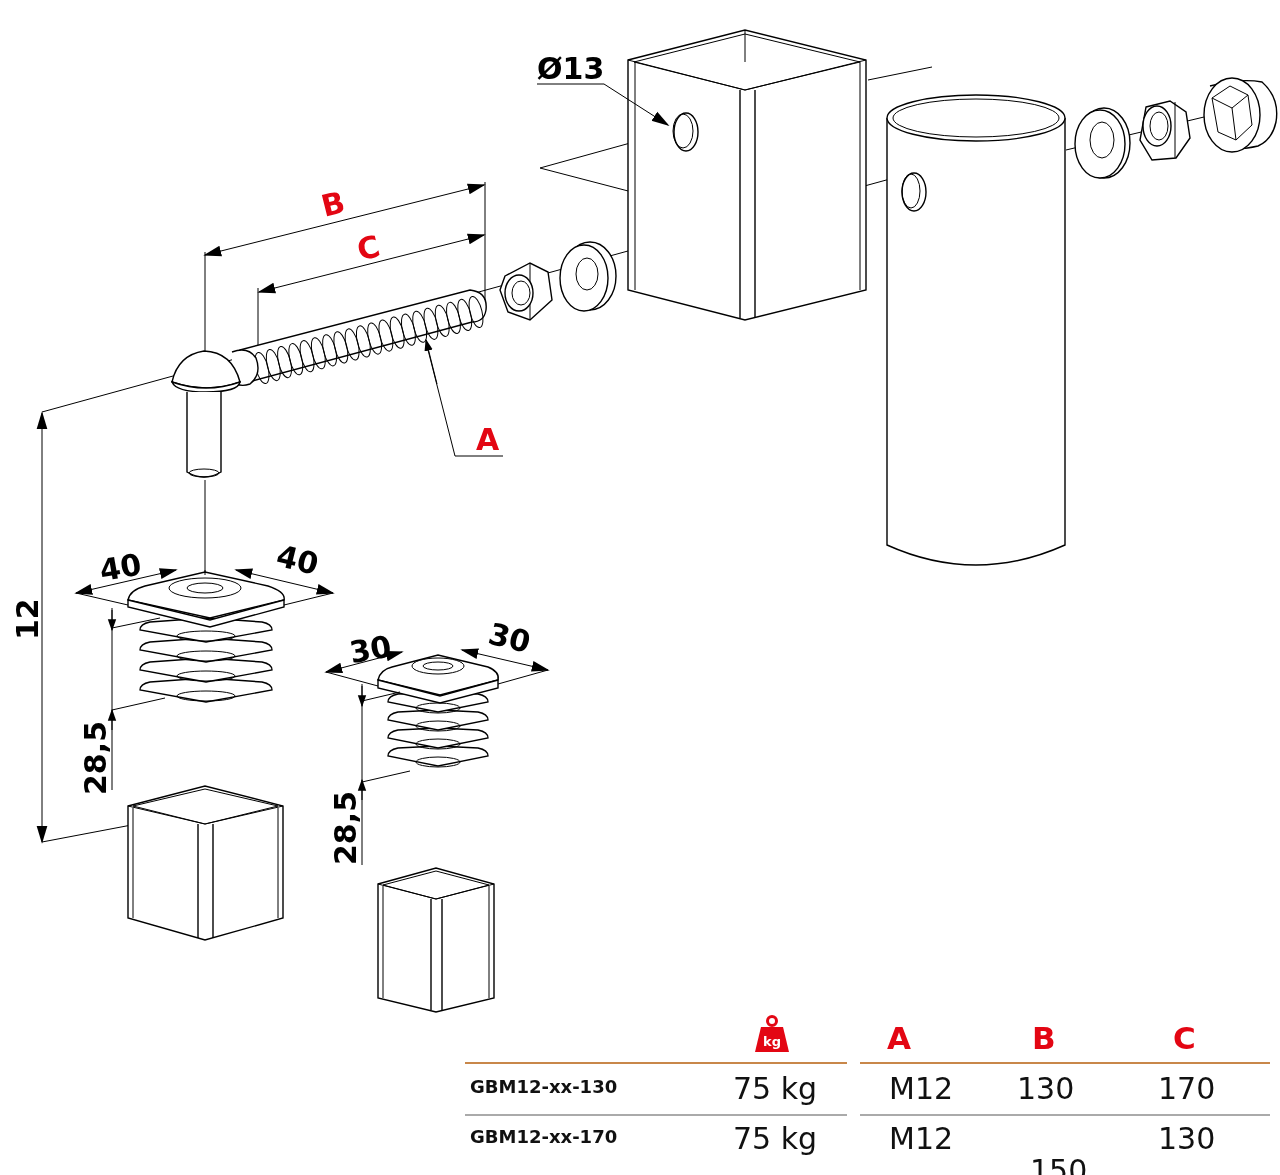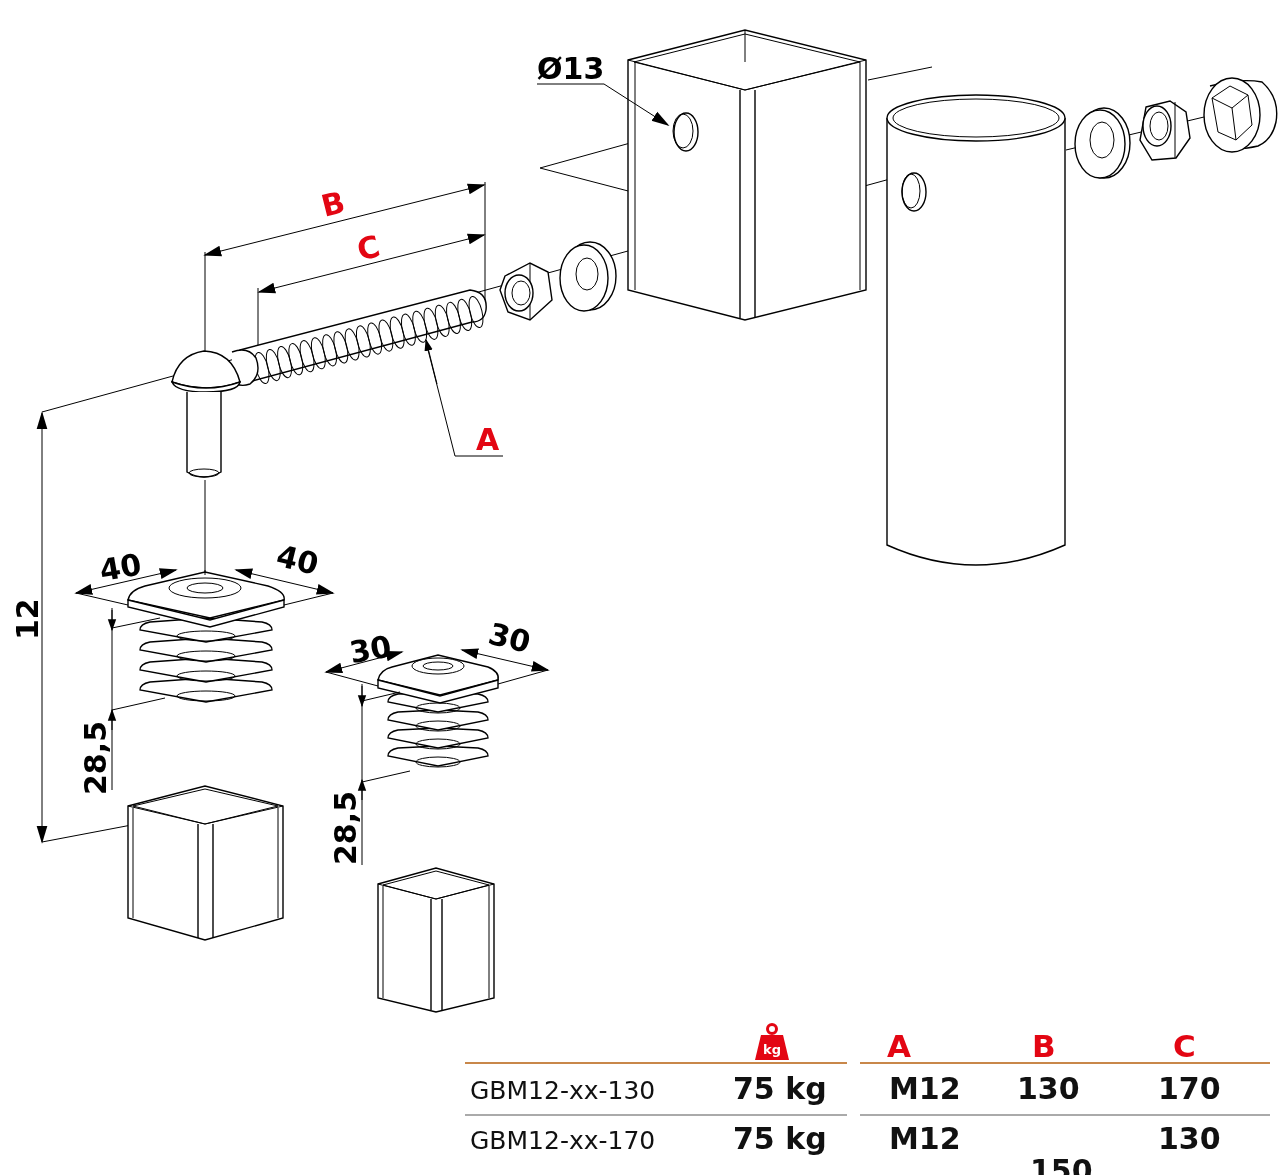--- a/index.html
+++ b/index.html
@@ -6,23 +6,23 @@
   body { width:1280px; height:1175px; position:relative; overflow:hidden; font-family:"DejaVu Sans", sans-serif; }
   #drawing { position:absolute; left:0; top:0; width:1280px; height:1175px; }
   .ln { stroke:#000; stroke-width:1.4; fill:none; }
   .thin { stroke:#000; stroke-width:1; fill:none; }
   .wf { stroke:#000; stroke-width:1.4; fill:#fff; }
   .dim-red { font-family:"DejaVu Sans", sans-serif; font-weight:bold; font-size:30px; fill:#e30613; }
   .dim-blk { font-family:"DejaVu Sans", sans-serif; font-weight:bold; font-size:30px; fill:#000; }
 
   #spec-table { position:absolute; left:465px; top:1012px; width:805px; }
   .t-row { position:absolute; left:0; width:805px; height:50px; }
-  .cell { position:absolute; font-family:"DejaVu Sans", sans-serif; font-size:30px; color:#111; white-space:nowrap;font-weight:bold; }
+  .cell { position:absolute; font-family:"DejaVu Sans", sans-serif; font-size:30px; color:#111; white-space:nowrap; }
   .hdr { color:#e30613; font-weight:bold; font-size:31px; }
-  .model { font-weight:normal; font-size:25px; left:5px; top:10px; }
+  .model { font-weight:bold; font-size:18px; left:5px; top:10px; }
   .rule { position:absolute; height:2px; }
 </style>
 </head>
 <body>
 
 <svg id="drawing" viewBox="0 0 1280 1175" xmlns="http://www.w3.org/2000/svg">
   <defs>
     <marker id="arr" viewBox="0 0 10 10" refX="9" refY="5" markerWidth="12" markerHeight="12" orient="auto-start-reverse" markerUnits="userSpaceOnUse">
       <path d="M0,1.5 L10,5 L0,8.5 z" fill="#000"></path>
     </marker>
@@ -231,21 +231,21 @@
     <path class="thin" d="M383,885 L436,871 L489,885 L436,899 Z"></path>
     <path class="thin" d="M378,884 L436,899 L494,884"></path>
     <line class="ln" x1="431" y1="899" x2="431" y2="1010"></line>
     <line class="ln" x1="442" y1="899" x2="442" y2="1010"></line>
     <line class="thin" x1="383" y1="886" x2="383" y2="998"></line>
     <line class="thin" x1="489" y1="886" x2="489" y2="998"></line>
   </g>
 </svg>
 
 <div id="spec-table">
-  <div class="t-row" style="top:8px;">
+  <div class="t-row" style="top:0;">
     <span class="cell" style="left:5px;top:8px;"></span>
     <span style="position:absolute;left:287px;top:2px;width:40px;height:40px;">
       <svg width="40" height="40" viewBox="0 0 40 40">
         <circle cx="20" cy="7" r="4.5" fill="none" stroke="#e30613" stroke-width="3"></circle>
         <path d="M9,13 L31,13 L37,38 L3,38 Z" fill="#e30613"></path>
         <text x="20" y="32" text-anchor="middle" font-family="DejaVu Sans, sans-serif" font-size="13" font-weight="bold" fill="#fff">kg</text>
       </svg>
     </span>
     <span class="cell hdr" style="left:422px;top:8px;">A</span>
     <span class="cell hdr" style="left:567px;top:8px;">B</span>

